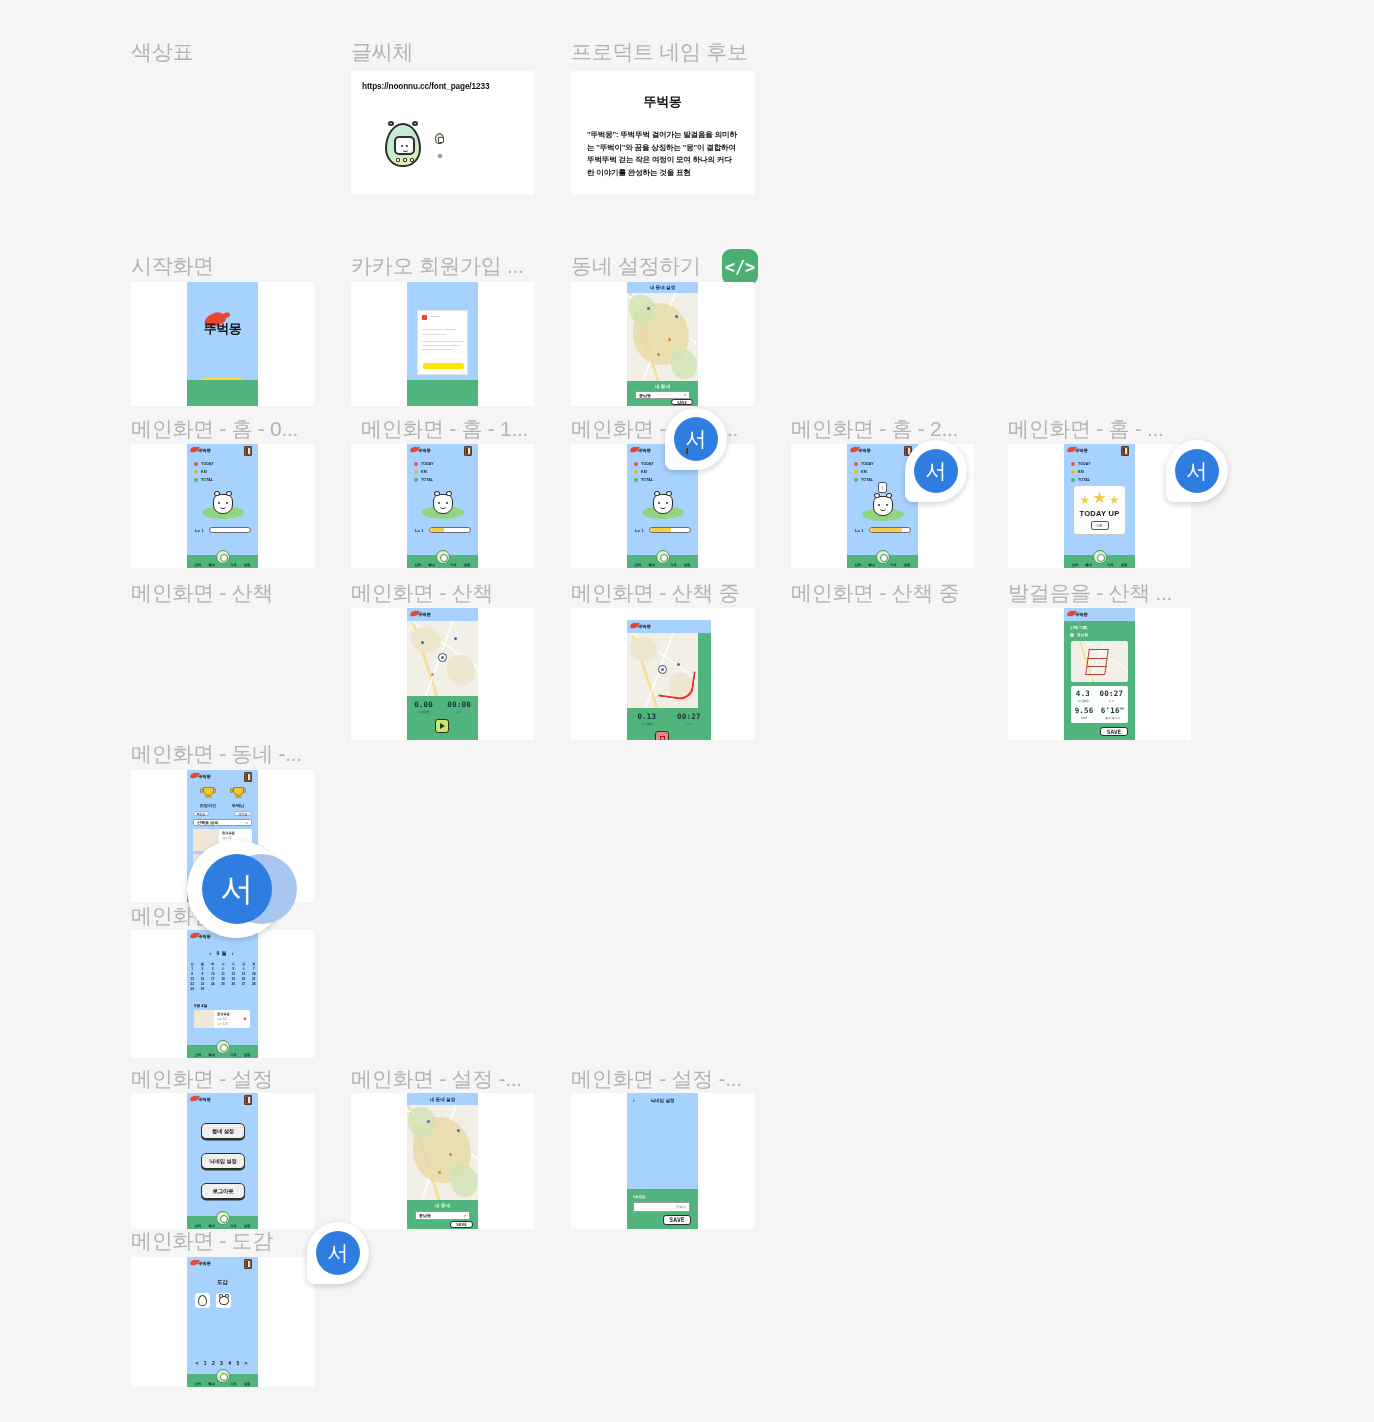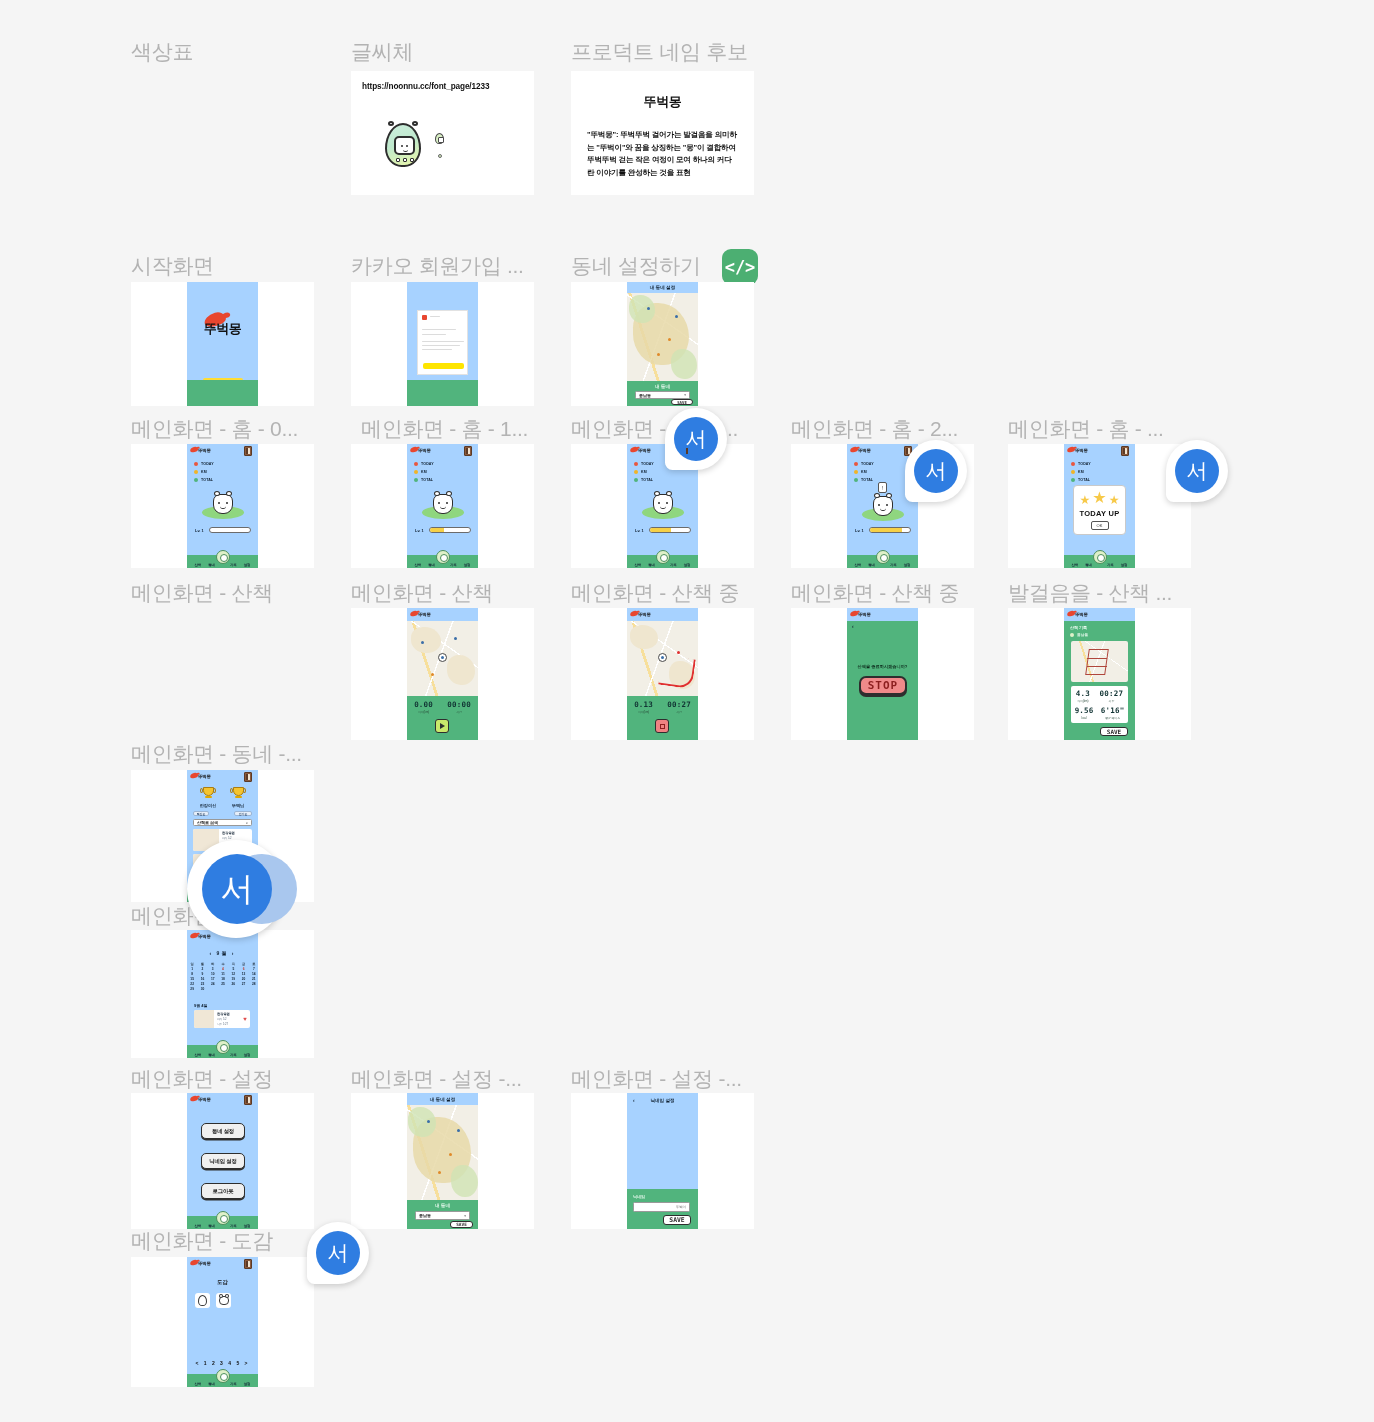--- a/index.html
+++ b/index.html
@@ -611,21 +611,21 @@
           </div>
       </div>
       <div class="round-ctl ctl-play" style="left:28px; bottom:7px;">
           <i></i>
         </div>
     </div>
   </div>
 
   <div class="frame-title" style="left:571px; top:579px;">메인화면 - 산책 중</div>
   <div class="card" style="left:571px; top:608px; width:183px; height:132px;">
-    <div class="phone ph-green" style="left:56px; top:0; width:71px; height:132px;">
+    <div class="phone ph-green" style="left:56px; top:12px; width:84px; height:132px;">
       <div class="ph-head">
           <div class="logo-bird"></div>
         <div class="logo-mini">뚜벅몽</div>
         </div>
       <div class="map" style="left:0; top:13px; width:71px; height:75px;">
         <div class="map-patch" style="left:3px;top:4px;width:28px;height:24px;background:#efe6cf;"></div>
         <div class="map-patch" style="left:42px;top:40px;width:26px;height:28px;background:#efe6cf;"></div>
         <div class="map-route" style="left:33px;top:36px;width:34px;height:30px;border-bottom:2px solid #e03030;border-right:2px solid #e03030;border-radius:0 0 14px 0;transform:rotate(8deg);"></div>
         <div class="map-pin" style="left:50px;top:30px;background:#e03030;"></div>
         <div class="map-me" style="left:31px; top:32px;"></div>
@@ -640,31 +640,20 @@
             <div class="ws-lbl">시간</div>
           </div>
       </div>
       <div class="round-ctl ctl-pause" style="left:28px; bottom:7px;">
           <i></i>
         </div>
     </div>
   </div>
 
   <div class="frame-title" style="left:791px; top:579px;">메인화면 - 산책 중</div>
-  <div class="card" style="left:791px; top:608px; width:183px; height:132px;">
-    <div class="phone ph-green" style="left:56px; top:0; width:71px; height:132px;">
-      <div class="ph-head">
-          <div class="logo-bird"></div>
-        <div class="logo-mini">뚜벅몽</div>
-        </div>
-      <div class="back-caret" style="left:5px; top:15px;">‹</div>
-      <div style="position:absolute;top:56px;width:100%;text-align:center;font-size:4.2px;font-weight:bold;color:#0e2c1d;">산책을 종료하시겠습니까?</div>
-      <div class="pixel-btn btn-stop" style="left:12px; top:68px; width:48px; height:19px;">STOP</div>
-    </div>
-  </div>
 
   <div class="frame-title" style="left:1008px; top:579px;">발걸음을 - 산책 ...</div>
   <div class="card" style="left:1008px; top:608px; width:183px; height:132px;">
     <div class="phone ph-green" style="left:56px; top:0; width:71px; height:132px;">
       <div class="ph-head">
           <div class="logo-bird"></div>
         <div class="logo-mini">뚜벅몽</div>
         </div>
       <div class="sec-label" style="left:6px; top:17px; color:#eafaf0;">산책 기록</div>
       <div class="stat-row" style="left:6px; top:25px;">

